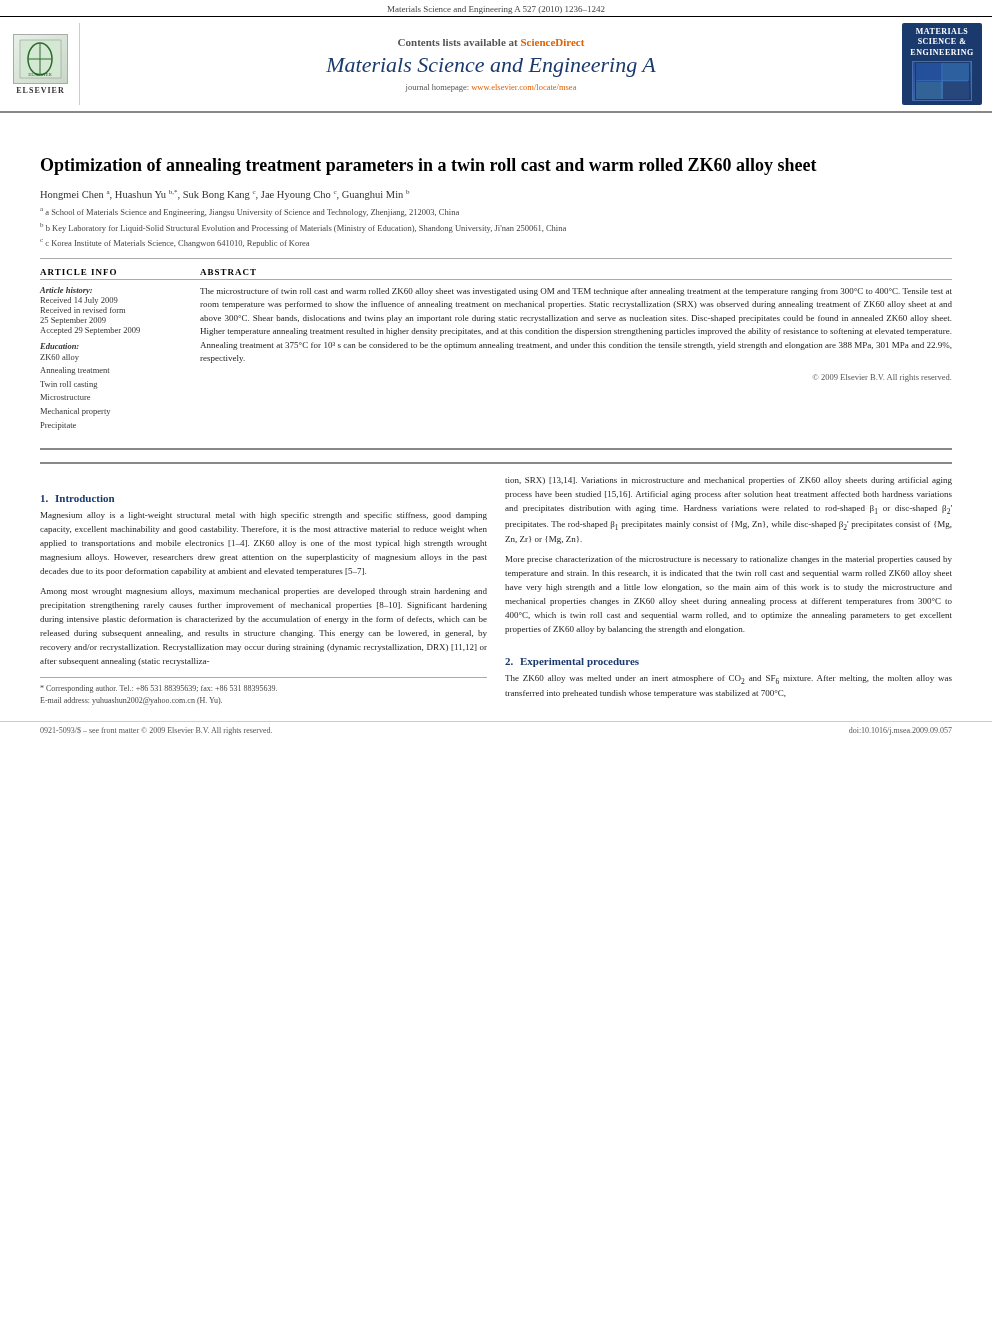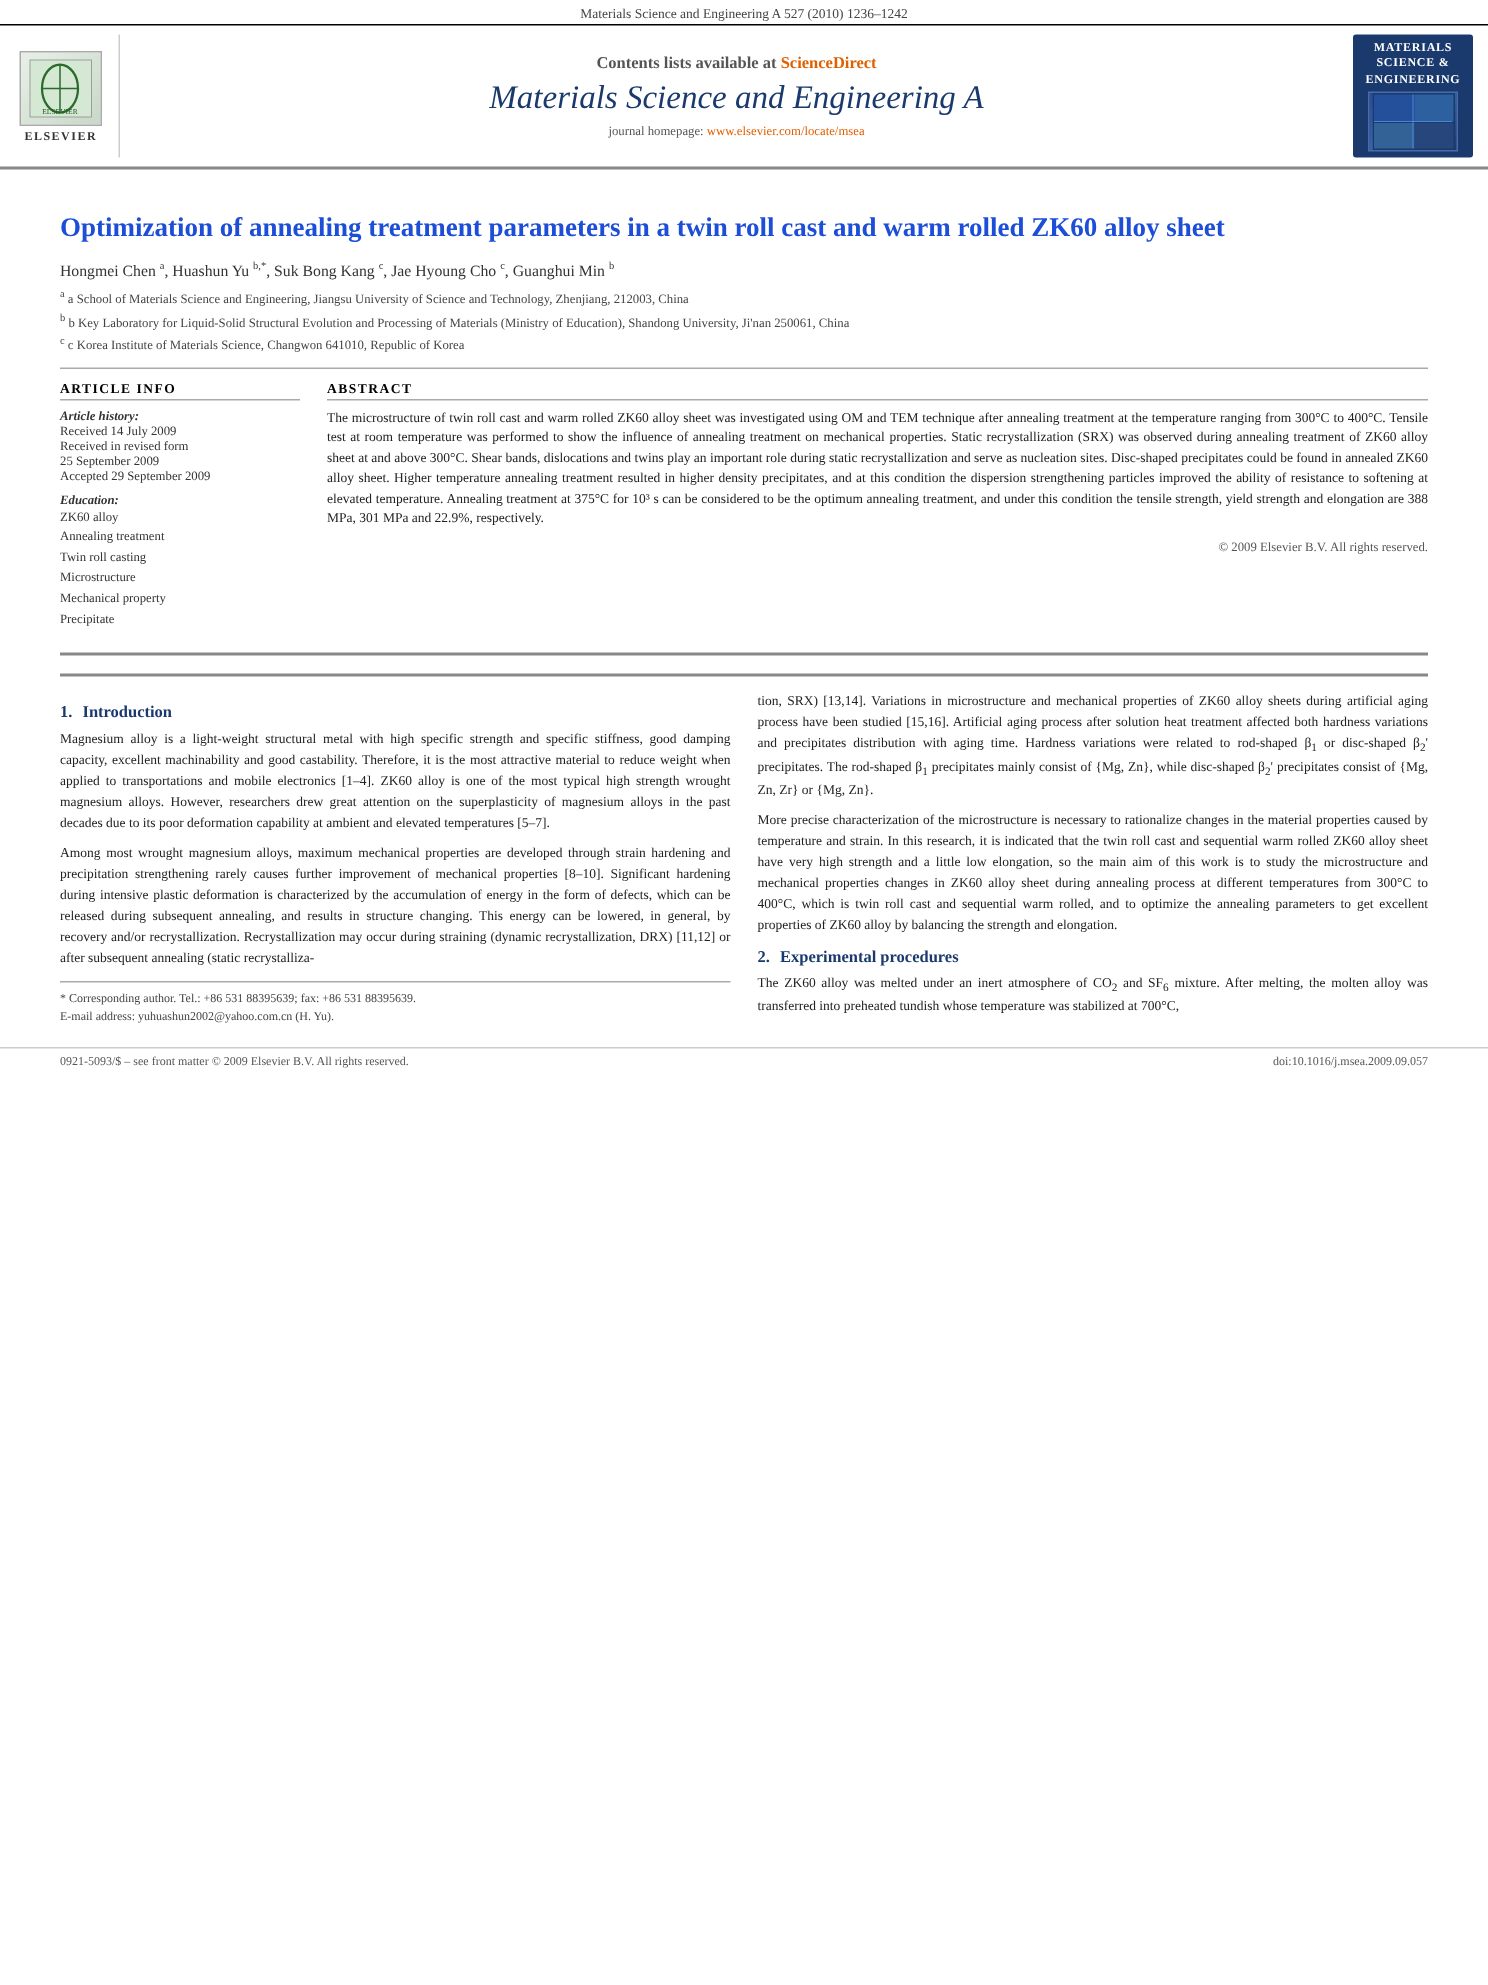--- a/index.html
+++ b/index.html
@@ -117,22 +117,22 @@
       justify-content: center;
       font-size: 6px;
       color: #ccc;
     }
     .article-body {
       padding: 10px 40px 10px 40px;
     }
     .article-title {
       font-size: 18px;
       font-weight: bold;
-      color: #1d4ed8;
-      margin-top: 16px;
+      color: #000000;
+      margin-top: 30px;
       margin-bottom: 10px;
       line-height: 1.35;
     }
     .authors {
       font-size: 10.5px;
       color: #333;
       margin-bottom: 4px;
     }
     .affiliations {
       font-size: 8.5px;
@@ -143,21 +143,20 @@
     .affiliations div {
       margin-bottom: 1px;
     }
     hr.article-divider {
       border: none;
       border-top: 1px solid #aaa;
       margin: 8px 0;
     }
     .two-col {
       display: flex;
-      gap: 18px;
       margin-top: 8px;
     }
     .article-info {
       min-width: 160px;
       max-width: 175px;
     }
     .article-info-title {
       font-size: 9px;
       font-weight: bold;
       font-variant: small-caps;
@@ -221,21 +220,21 @@
     }
     .right-col {
       flex: 1;
       min-width: 0;
     }
     .section-heading {
       font-size: 11px;
       font-weight: bold;
       color: #1a3a6e;
       margin-bottom: 5px;
-      margin-top: 8px;
+      margin-top: 18px;
     }
     .section-heading .section-num {
       margin-right: 4px;
     }
     .paragraph {
       font-size: 9px;
       line-height: 1.55;
       color: #222;
       text-align: justify;
       margin-bottom: 6px;

